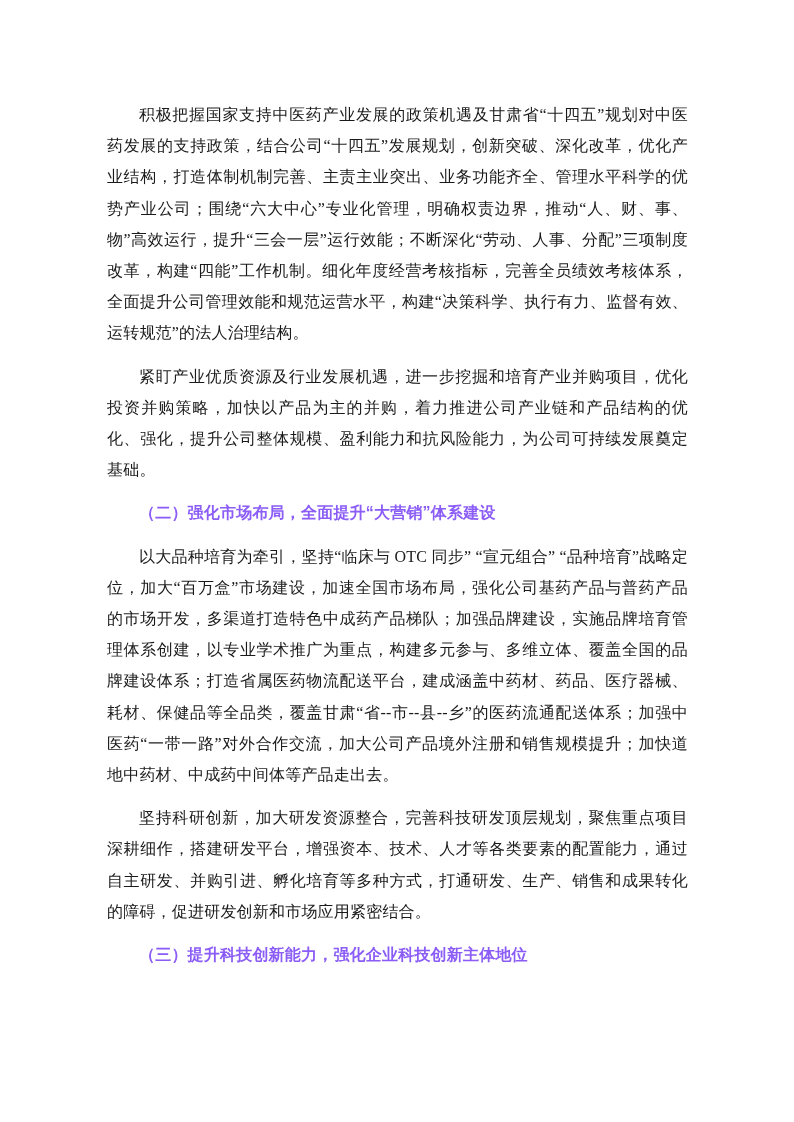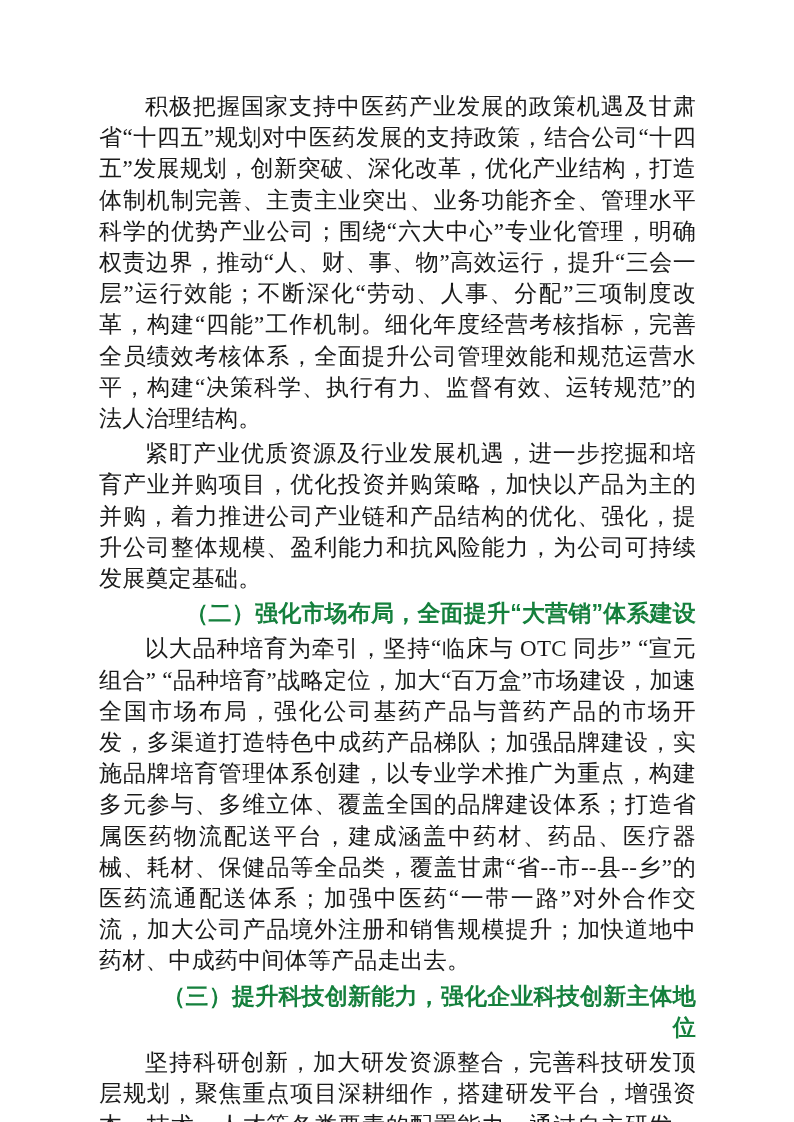--- a/index.html
+++ b/index.html
@@ -18,41 +18,41 @@
     box-sizing: border-box;
     width: 794px;
     height: 1122px;
     padding: 87px 94px 0 95px;
     background: #ffffff;
   }
   .doc-body {
     width: 605px;
   }
   .para {
-    margin: 4px;
+    margin: 12px;
     padding: 0;
-    font-size: 23px;
+    font-size: 16px;
     line-height: 31.2px;
     letter-spacing: 0.2px;
     text-indent: 2em;
     text-align: justify;
     word-break: break-all;
   }
   .para.heading {
     font-family: "Liberation Sans", "DejaVu Sans", sans-serif;
     font-weight: bold;
-    text-align: right;
-    color: #15803d;
+    text-align: left;
+    color: #8b5cf6;
   }
 </style>
 </head>
 <body>
 
 <div class="page">
   <div class="doc-body">
       <p class="para body">积极把握国家支持中医药产业发展的政策机遇及甘肃省“十四五”规划对中医药发展的支持政策，结合公司“十四五”发展规划，创新突破、深化改革，优化产业结构，打造体制机制完善、主责主业突出、业务功能齐全、管理水平科学的优势产业公司；围绕“六大中心”专业化管理，明确权责边界，推动“人、财、事、物”高效运行，提升“三会一层”运行效能；不断深化“劳动、人事、分配”三项制度改革，构建“四能”工作机制。细化年度经营考核指标，完善全员绩效考核体系，全面提升公司管理效能和规范运营水平，构建“决策科学、执行有力、监督有效、运转规范”的法人治理结构。</p>
       <p class="para body">紧盯产业优质资源及行业发展机遇，进一步挖掘和培育产业并购项目，优化投资并购策略，加快以产品为主的并购，着力推进公司产业链和产品结构的优化、强化，提升公司整体规模、盈利能力和抗风险能力，为公司可持续发展奠定基础。</p>
       <p class="para heading">（二）强化市场布局，全面提升“大营销”体系建设</p>
       <p class="para body">以大品种培育为牵引，坚持“临床与 OTC 同步” “宣元组合” “品种培育”战略定位，加大“百万盒”市场建设，加速全国市场布局，强化公司基药产品与普药产品的市场开发，多渠道打造特色中成药产品梯队；加强品牌建设，实施品牌培育管理体系创建，以专业学术推广为重点，构建多元参与、多维立体、覆盖全国的品牌建设体系；打造省属医药物流配送平台，建成涵盖中药材、药品、医疗器械、耗材、保健品等全品类，覆盖甘肃“省--市--县--乡”的医药流通配送体系；加强中医药“一带一路”对外合作交流，加大公司产品境外注册和销售规模提升；加快道地中药材、中成药中间体等产品走出去。</p>
+      <p class="para body">坚持科研创新，加大研发资源整合，完善科技研发顶层规划，聚焦重点项目深耕细作，搭建研发平台，增强资本、技术、人才等各类要素的配置能力，通过自主研发、并购引进、孵化培育等多种方式，打通研发、生产、销售和成果转化的障碍，促进研发创新和市场应用紧密结合。</p>
       <p class="para heading">（三）提升科技创新能力，强化企业科技创新主体地位</p>
-      <p class="para body">坚持科研创新，加大研发资源整合，完善科技研发顶层规划，聚焦重点项目深耕细作，搭建研发平台，增强资本、技术、人才等各类要素的配置能力，通过自主研发、并购引进、孵化培育等多种方式，打通研发、生产、销售和成果转化的障碍，促进研发创新和市场应用紧密结合。</p>
     </div>
 </div>
 
 </body></html>

